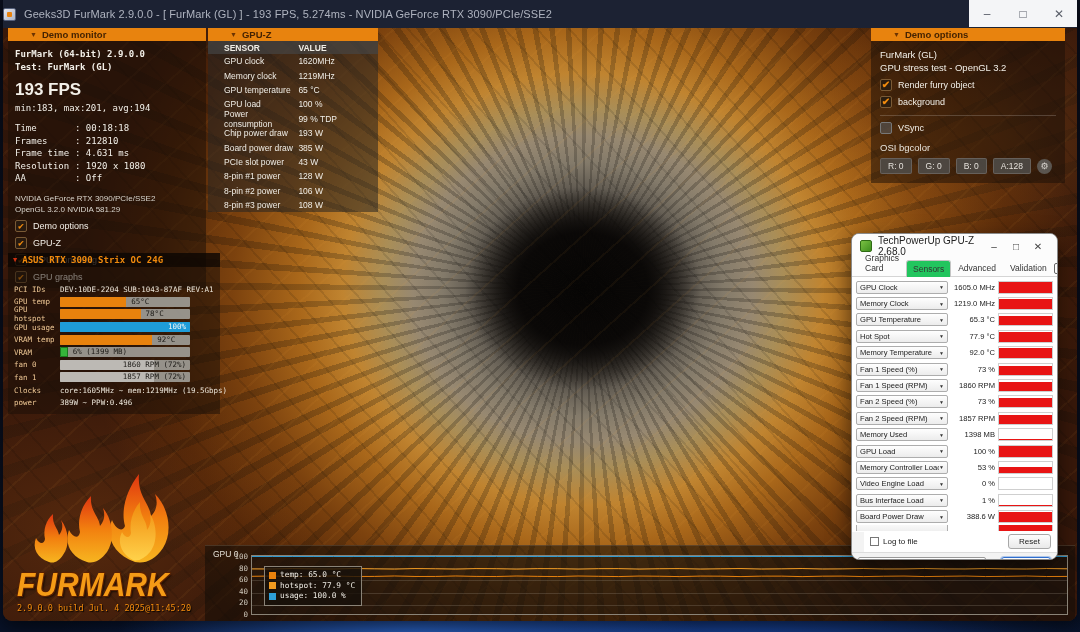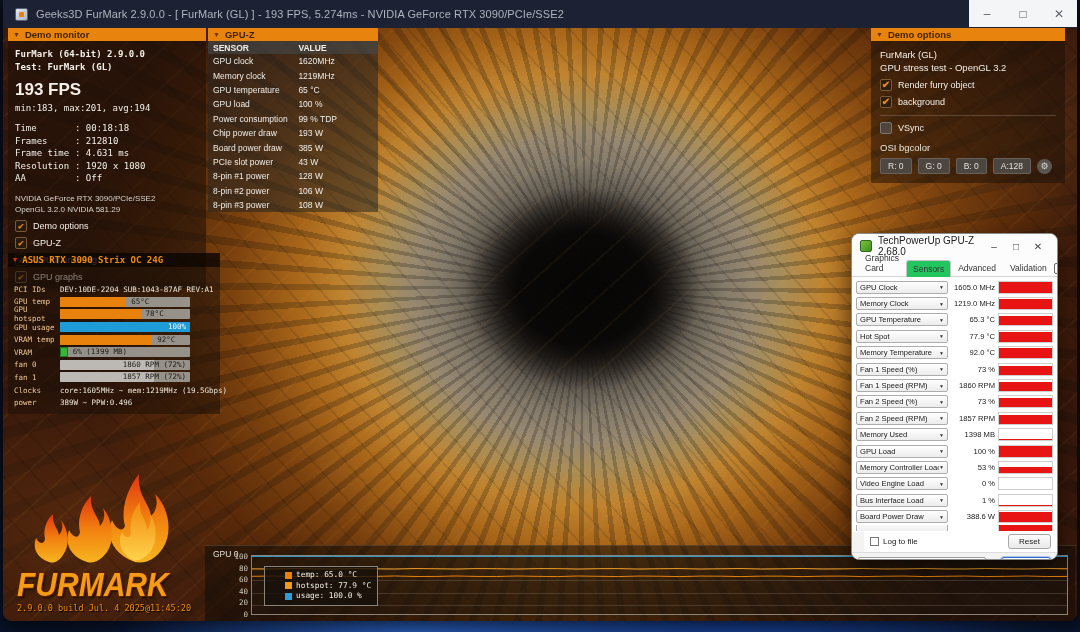--- a/index.html
+++ b/index.html
@@ -11,21 +11,21 @@
       radial-gradient(ellipse 520px 140px at 68% 103%, rgba(28,80,180,.8) 0%, rgba(28,80,180,0) 70%),
       radial-gradient(ellipse 700px 260px at 50% 112%, rgba(20,56,140,.9) 0%, rgba(10,22,60,0) 75%),
       linear-gradient(180deg,#0a0e1c 0%, #0a1020 80%, #081228 100%);
     position:relative;
   }
 
   
   .fm-window { position:absolute; left:3px; top:0; width:1074px; height:621px;
     border-radius:0 0 9px 9px; overflow:hidden; box-shadow:0 6px 18px rgba(0,0,0,.6); }
   .titlebar { position:absolute; left:0; top:0; right:0; height:28px; background:#1c2233;
-    display:flex; align-items:center; padding-left:12px; }
+    display:flex; align-items:center; }
   .titlebar .app-ico { width:13px; height:13px; border-radius:2px; margin-right:8px;
     background:linear-gradient(135deg,#e8e8ee 0%,#aab2c4 100%); border:1px solid #55607a; position:relative; }
   .titlebar .app-ico::after{content:"";position:absolute;left:3px;top:3px;width:5px;height:5px;background:#e8820d;border-radius:1px;}
   .titlebar .t-text { color:#aeb3bf; font-size:11px; letter-spacing:.1px; }
   .win-controls { position:absolute; right:0; top:0; height:27px; width:108px; background:#f4f5f7;
     border-radius:0 0 0 0; display:flex; align-items:center; justify-content:space-around; color:#5a5f6a; }
   .win-controls span { font-size:12px; width:30px; text-align:center; cursor:default; }
 
   
   .render { position:absolute; left:0; top:28px; right:0; bottom:0;
@@ -38,21 +38,21 @@
       #38180a; }
   .render::after { content:""; position:absolute; inset:0;
     background:
       repeating-linear-gradient(48deg, rgba(0,0,0,.10) 0 2px, rgba(0,0,0,0) 2px 24px),
       repeating-linear-gradient(-42deg, rgba(255,170,60,.05) 0 2px, rgba(0,0,0,0) 2px 28px),
       radial-gradient(ellipse 300px 200px at 92% 18%, rgba(230,140,40,.18), rgba(0,0,0,0) 70%),
       radial-gradient(ellipse 320px 220px at 8% 85%, rgba(190,100,25,.22), rgba(0,0,0,0) 70%); }
 
   
   .ohead { height:13px; background:#e8830e; color:#452302; font-size:9.5px; font-weight:bold;
-    display:flex; align-items:center; padding:0 5px; }
+    display:flex; align-items:center; padding:0 22px; }
   .ohead .tri { font-size:7px; margin-right:5px; color:#6b3302; }
   .opanel { position:absolute; z-index:5; }
   .obody { background:rgba(26,16,8,.52); }
 
   
   #demo-monitor { left:5px; top:28px; width:198px; }
   #demo-monitor .obody { padding:7px 7px 5px 7px; color:#f2efe8;
     font-family:"DejaVu Sans Mono", monospace; font-size:9px; }
   .dm-line { font-weight:bold; line-height:13px; }
   .dm-fps { font-size:17px; font-weight:bold; font-family:"Liberation Sans",sans-serif; margin:6px 0 2px; }
@@ -64,21 +64,21 @@
   .cb-box { width:12px; height:12px; background:rgba(40,28,16,.85); border:1px solid #7a5a35; border-radius:2px;
     margin-right:6px; color:#f08a0d; font-size:10px; line-height:10px; text-align:center; font-weight:bold; }
   .cb-box.off { color:transparent; background:rgba(90,90,90,.6); border-color:#777; }
   .cb-label { font-family:"Liberation Sans",sans-serif; font-size:9px; color:#f2efe8; }
 
   
   #gpuz-panel { left:205px; top:28px; width:170px; }
   #gpuz-panel .tbl { width:100%; font-size:8.5px; color:#f0ede6; }
   .tbl-head { display:flex; background:rgba(62,62,62,.85); font-weight:bold; height:13px; align-items:center; }
   .tbl-row { display:flex; background:rgba(38,36,34,.55); height:14.4px; align-items:center; }
-  .tbl .c1 { width:52%; padding-left:5px; }
+  .tbl .c1 { width:52%; padding-left:16px; }
   .tbl .c2 { width:48%; padding-left:2px; }
 
   
   #demo-options { left:868px; top:28px; width:194px; }
   #demo-options .obody { padding:7px 9px 9px; color:#f2efe8; font-size:9.5px; }
   .do-line { line-height:13px; }
   .do-div { border-top:1px solid rgba(255,255,255,.18); margin:7px 0 6px; }
   .do-bg-label { margin:8px 0 5px; color:#e8e4dc; }
   .rgba-row { display:flex; gap:6px; align-items:center; }
   .rgba-btn { background:rgba(78,74,70,.9); border:1px solid rgba(120,115,110,.6); border-radius:2px;
@@ -151,21 +151,21 @@
   #graph-panel { position:absolute; left:202px; top:545px; width:870px; height:76px; z-index:4;
     background:rgba(18,12,8,.55); border-top:1px solid rgba(120,100,80,.4); }
   .gp-label { position:absolute; left:8px; top:3px; font-size:8.5px; color:#e3ded4; }
   .gp-plot { position:absolute; left:46px; top:9px; right:7px; bottom:6px; border:1px solid #8a8377;
     background:rgba(30,24,18,.35); }
   .gp-grid { position:absolute; inset:0;
     background:repeating-linear-gradient(180deg, rgba(160,150,135,.25) 0 1px, rgba(0,0,0,0) 1px 12.2px); }
   .gp-tick { position:absolute; right:calc(100% + 4px); width:30px; text-align:right;
     font-size:7.5px; color:#cfc9bd; font-family:"DejaVu Sans Mono",monospace; transform:translateY(-50%); }
   .gp-legend { position:absolute; left:12px; top:10px; background:rgba(22,16,10,.8);
-    border:1px solid #8a8377; padding:3px 6px 3px 20px; }
+    border:1px solid #8a8377; padding:3px 6px 3px 4px; }
   .lg-row { display:flex; align-items:center; line-height:10.5px; }
   .lg-sw { width:7px; height:7px; margin-right:4px; flex:none; }
   .lg-tx { font-size:7.8px; color:#efece5; font-family:"DejaVu Sans Mono",monospace; white-space:nowrap; }
   .gp-svg { position:absolute; inset:0; width:100%; height:100%; }
 </style>
 </head>
 <body>
 
 <div class="fm-window">
   <div class="render"></div>

